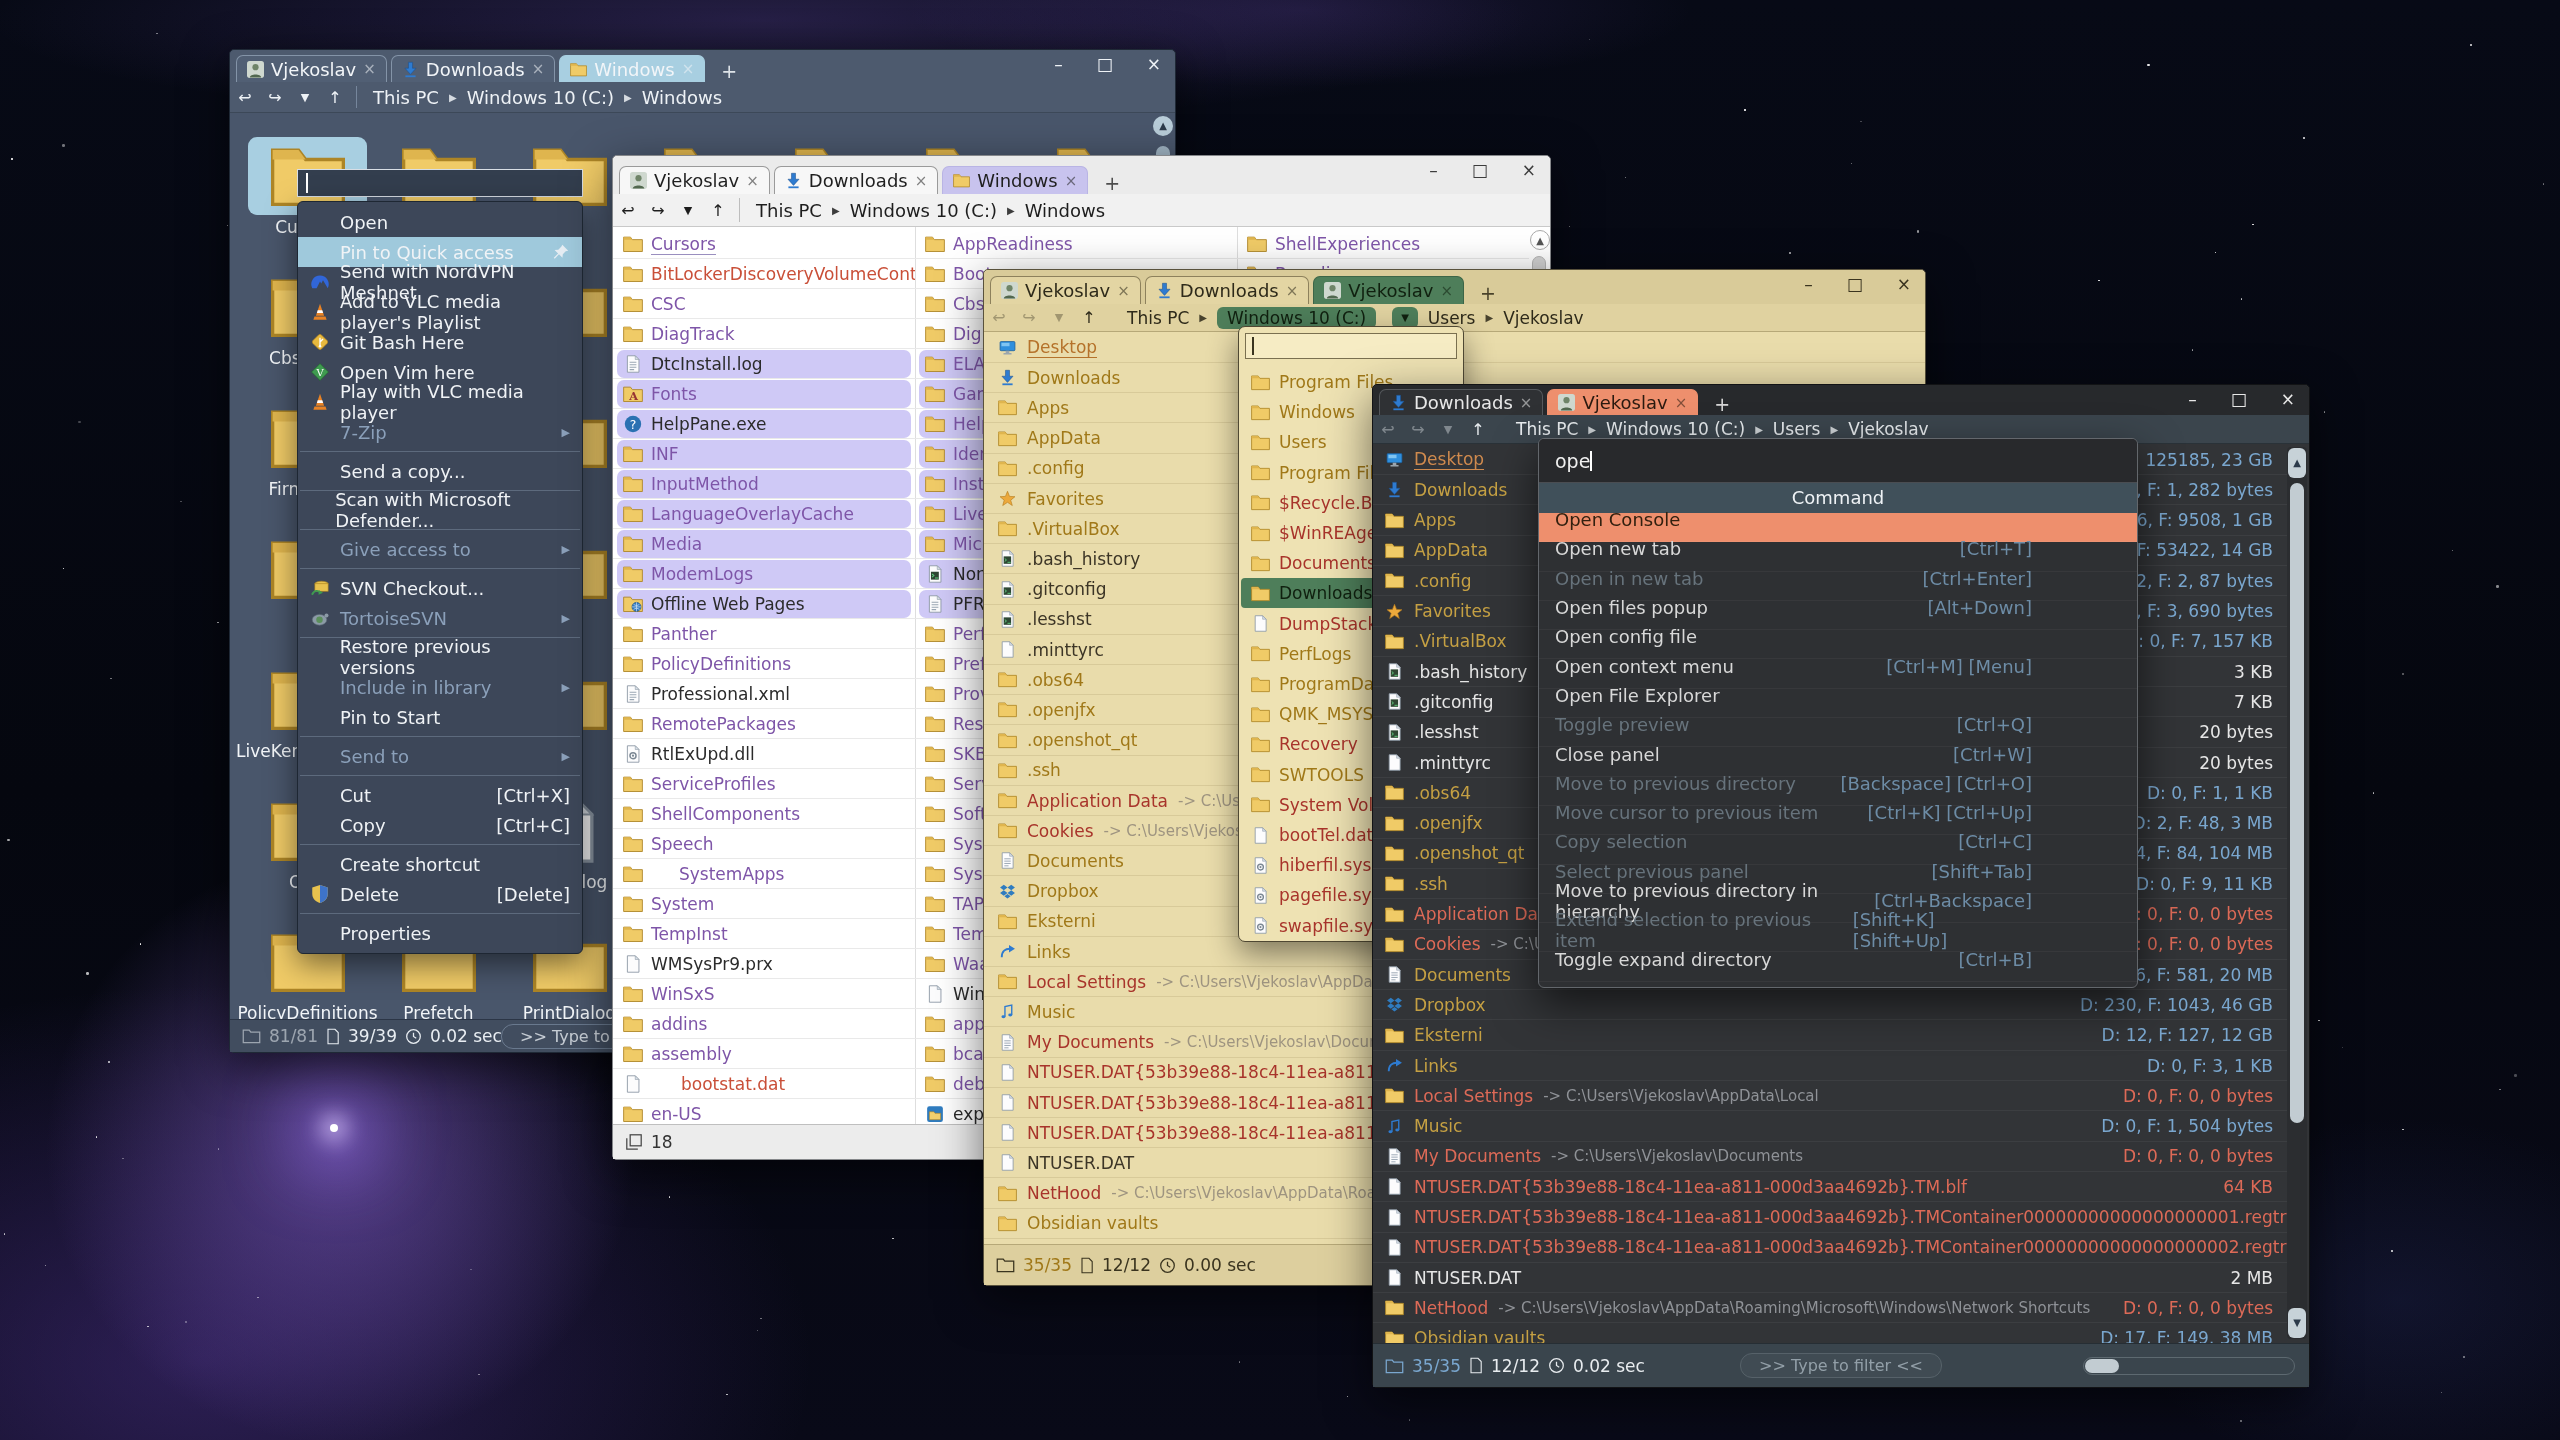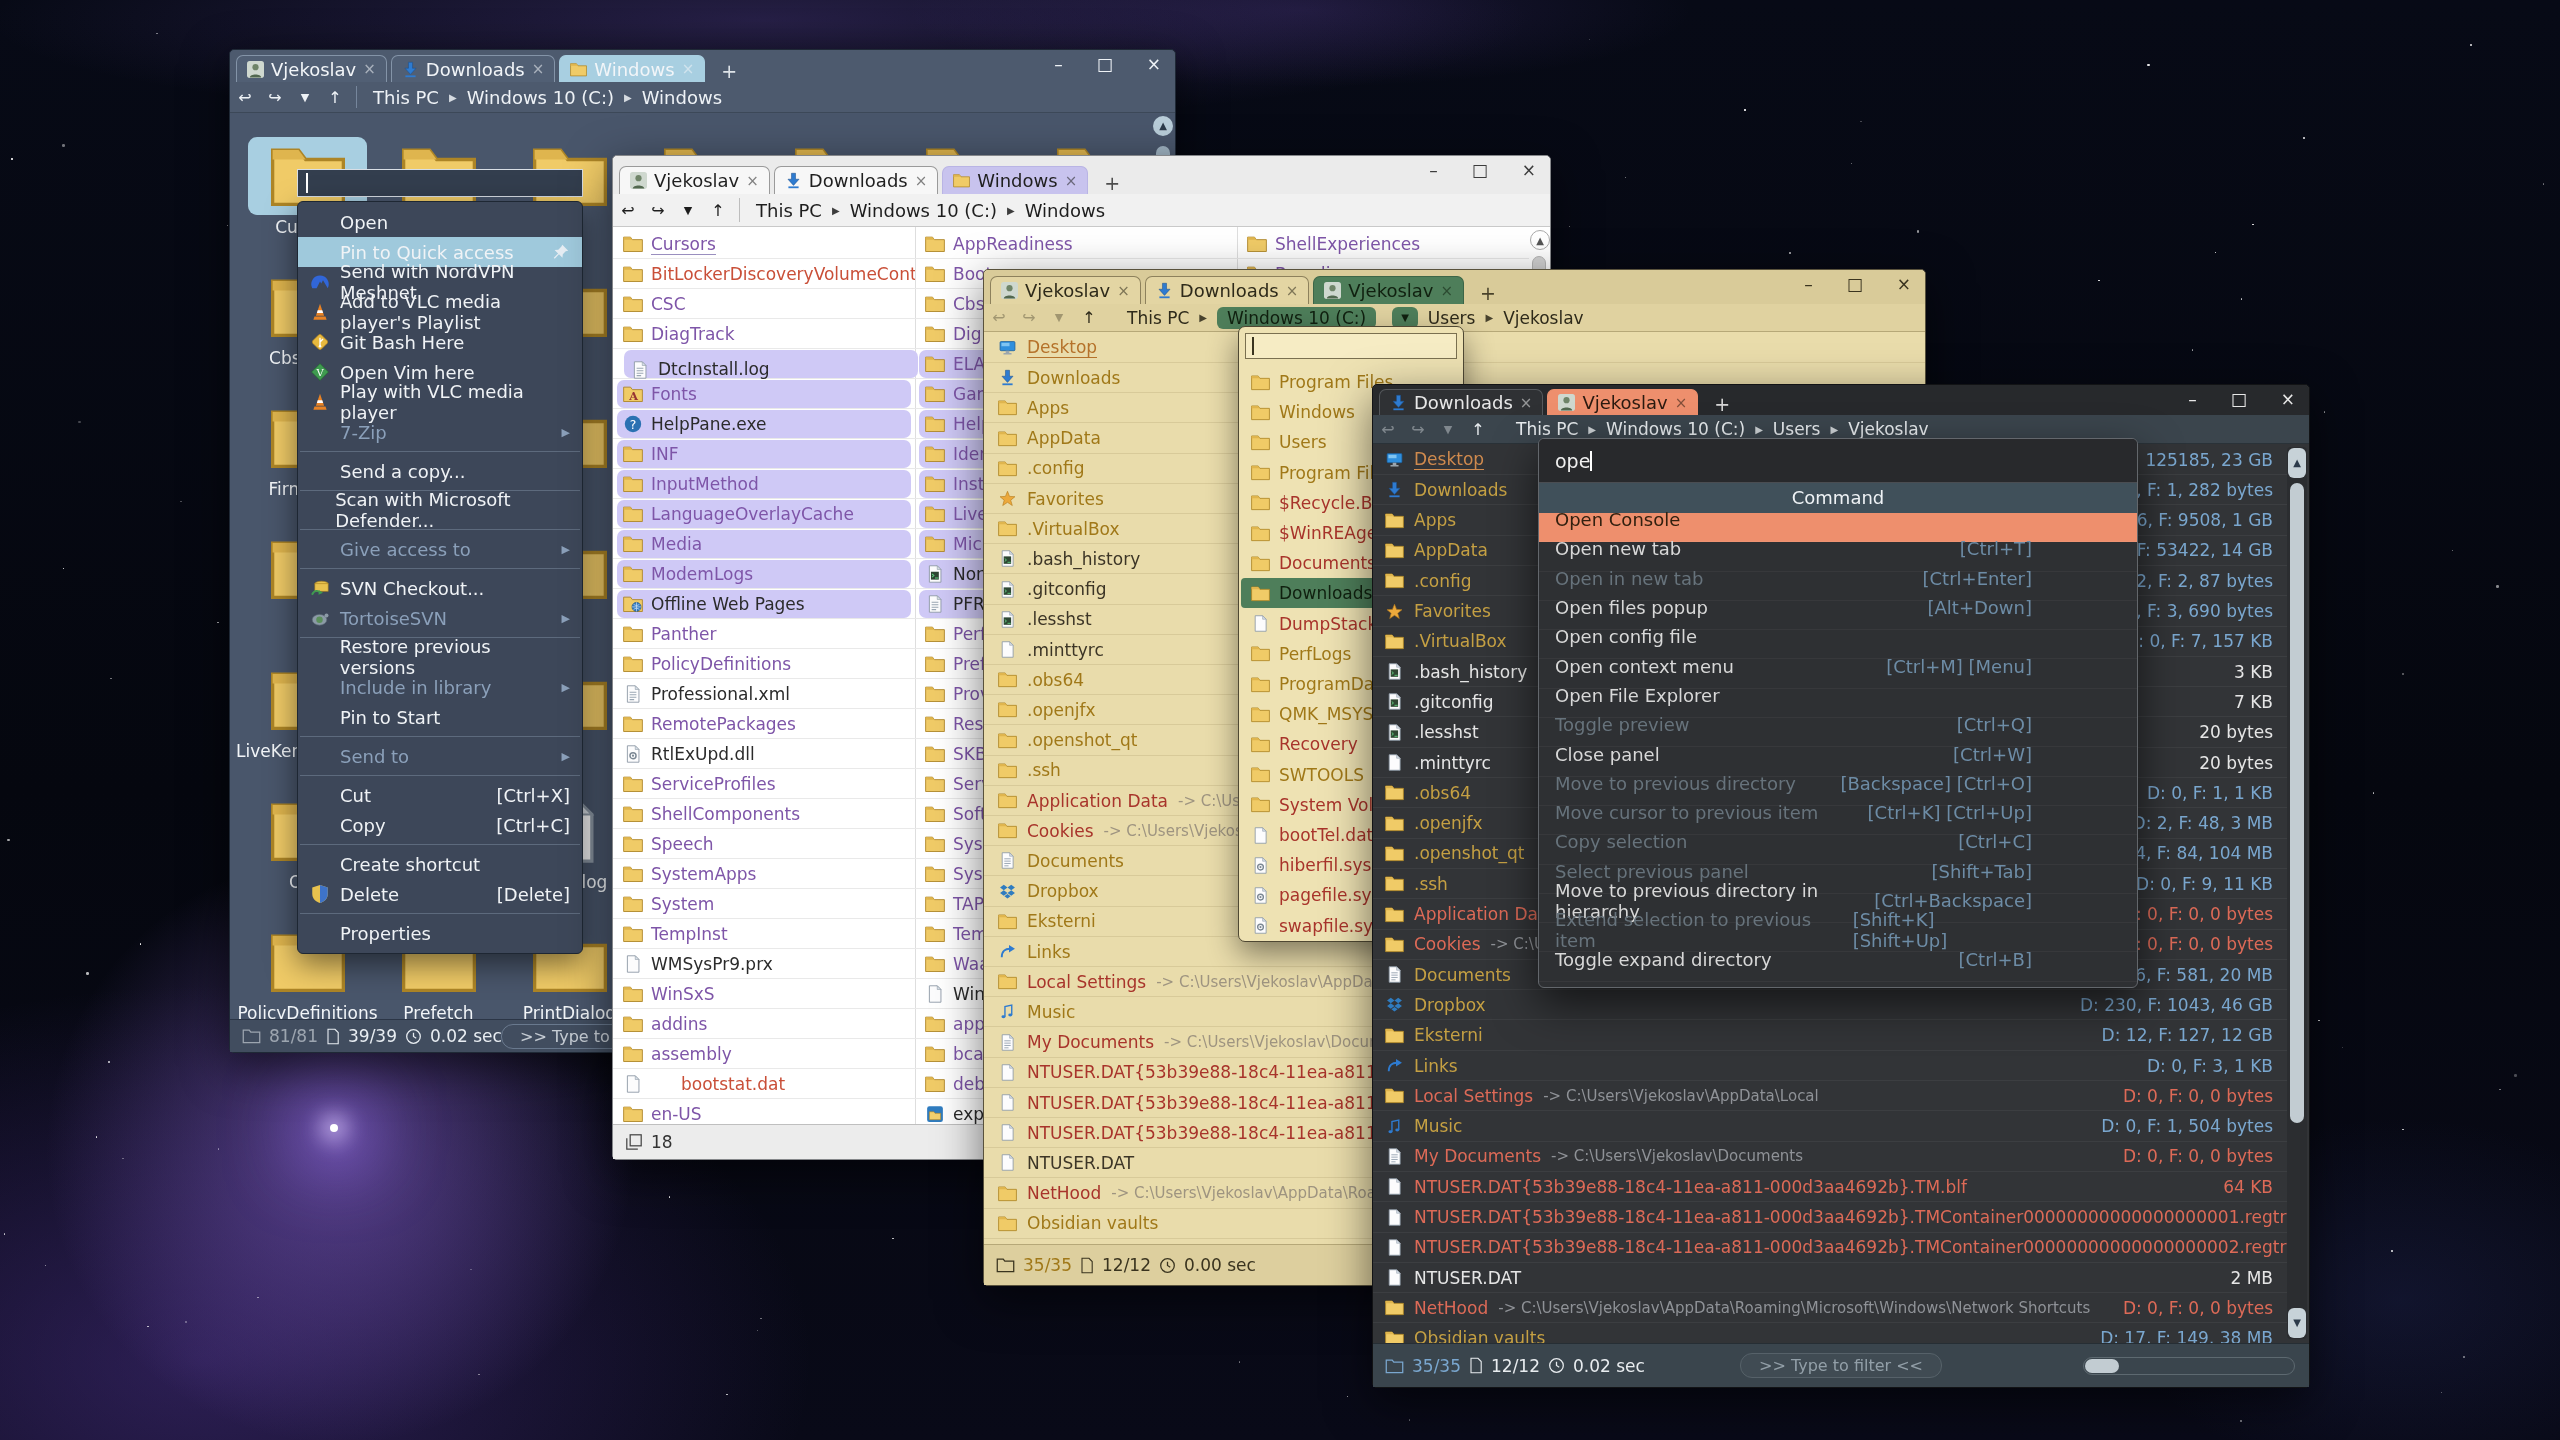--- a/index.html
+++ b/index.html
@@ -1037,21 +1037,21 @@
             <svg viewBox="0 0 16 14">
               <path d="M.5 1.5H6l1.5 2h8V13H.5z" fill="#f0cb67" stroke="#ad8526" stroke-width=".7"></path>
               <path d="M.5 1.5H6l1.5 2H.5z" fill="#dfb54e"></path>
             </svg>
           </span>
           <span class="rowname c-purple" style="position: relative;">DigitalLocker</span>
         </div>
       </div>
       <div class="brow" style="top: 122px;">
         <div class="bline" style="top: 29px;"></div>
-        <div class="cell" style="left: 7px; width: 302px; align-items: flex-end;">
+        <div class="cell" style="left: 0px; width: 302px;">
           <div class="bsel" style="left: 4px; right: 4px;"></div>
           <span class="icon bic" style="width: 20px; height: 18px; position: relative;">
             <svg viewBox="0 0 14 16">
               <path d="M2 .7h7l3.3 3.3v11.3H2z" fill="#fcfcfd" stroke="#8d99a6" stroke-width=".8"></path>
               <path d="M9 .7l3.3 3.3H9z" fill="#d8dfe6" stroke="#8d99a6" stroke-width=".5"></path>
               <path d="M4 6.4h6M4 8.6h6M4 10.8h6M4 13h4" stroke="#9aa7b4" stroke-width=".9"></path>
             </svg>
           </span>
           <span class="rowname c-black" style="position: relative;">DtcInstall.log</span>
         </div>
@@ -1420,21 +1420,21 @@
             <svg viewBox="0 0 16 14">
               <path d="M.5 1.5H6l1.5 2h8V13H.5z" fill="#f0cb67" stroke="#ad8526" stroke-width=".7"></path>
               <path d="M.5 1.5H6l1.5 2H.5z" fill="#dfb54e"></path>
             </svg>
           </span>
           <span class="rowname c-purple" style="position: relative;">SysWOW64</span>
         </div>
       </div>
       <div class="brow" style="top: 632px;">
         <div class="bline" style="top: 29px;"></div>
-        <div class="cell" style="left: 0px; width: 302px;">
+        <div class="cell" style="left: 0px; width: 302px; gap: 28px;">
           <span class="icon bic" style="width: 20px; height: 18px; position: relative;">
             <svg viewBox="0 0 16 14">
               <path d="M.5 1.5H6l1.5 2h8V13H.5z" fill="#f0cb67" stroke="#ad8526" stroke-width=".7"></path>
               <path d="M.5 1.5H6l1.5 2H.5z" fill="#dfb54e"></path>
             </svg>
           </span>
           <span class="rowname c-purple" style="position: relative;">SystemApps</span>
         </div>
         <div class="cell" style="left: 302px; width: 322px;">
           <span class="icon bic" style="width: 20px; height: 18px; position: relative;">

